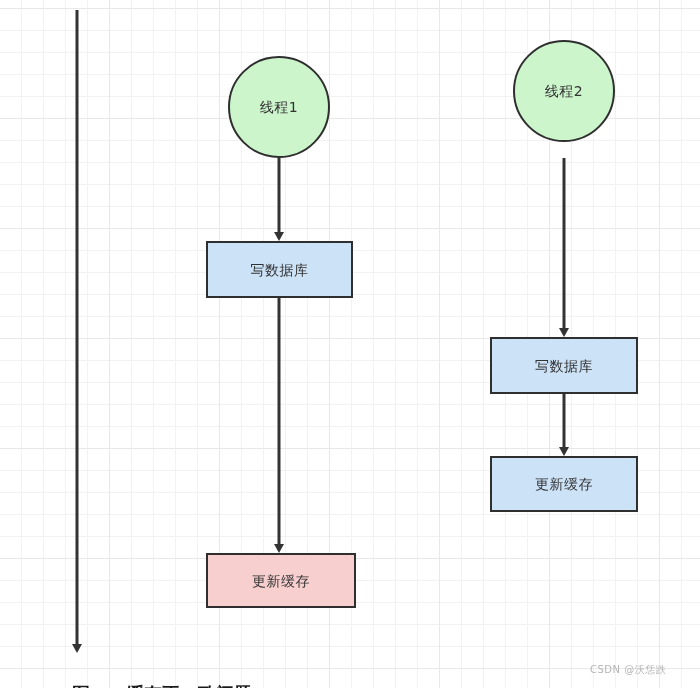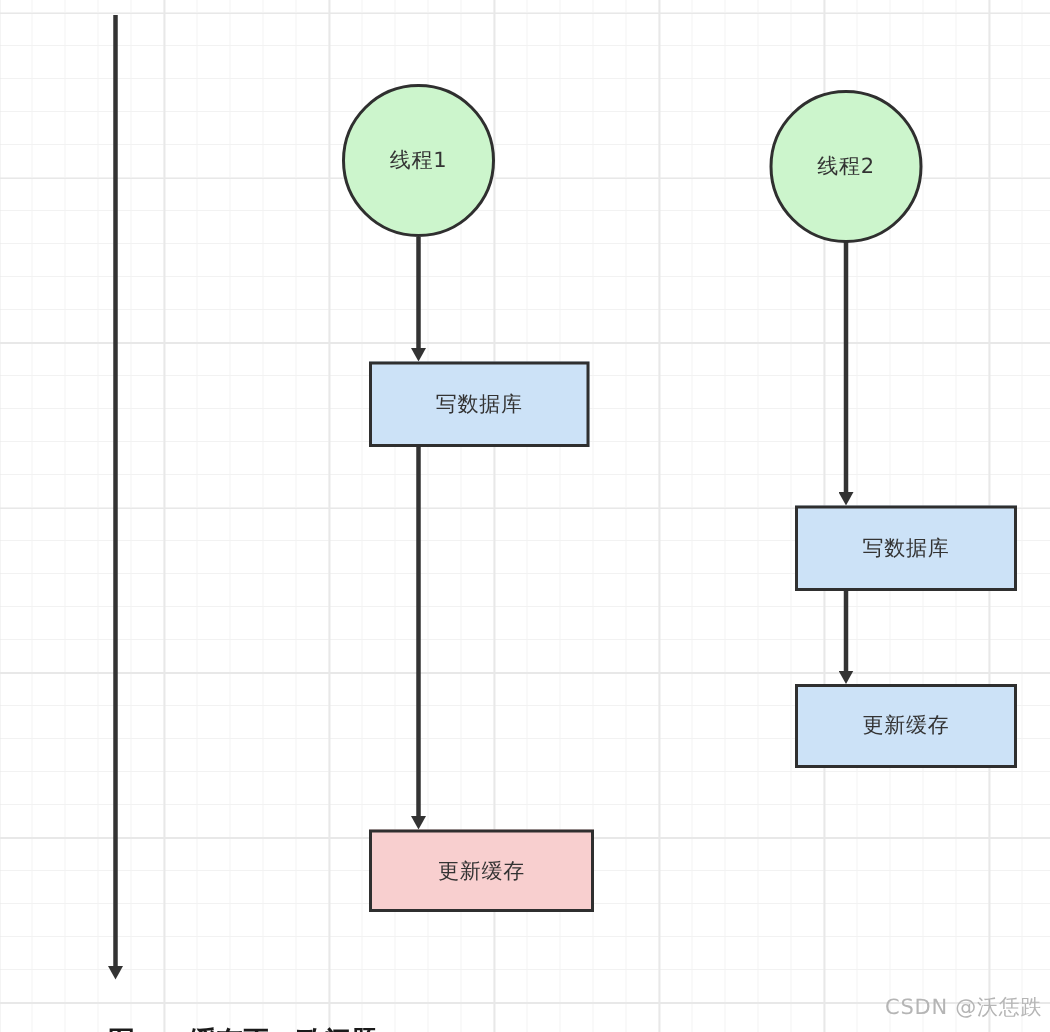--- a/index.html
+++ b/index.html
@@ -43,41 +43,40 @@
     line-height: 1;
     letter-spacing: 0.5px;
     white-space: nowrap;
   }
   .circle-node {
     border-radius: 50%;
     border: 2px solid #2f2f2f;
   }
   .box-node {
     border: 2px solid #2f2f2f;
-    margin-left: 40px;
   }
   .axis-label {
     position: absolute;
     font-size: 19px;
     font-weight: bold;
     color: #1a1a1a;
     letter-spacing: 1px;
     white-space: nowrap;
   }
   svg.overlay {
     position: absolute;
     left: 0;
     top: 0;
     width: 700px;
     height: 688px;
     pointer-events: none;
   }
   .watermark {
     position: absolute;
-    font-size: 14px;
+    font-size: 10px;
     color: #b5b5b5;
     white-space: nowrap;
     letter-spacing: 0.5px;
   }
   .cut-text {
     position: absolute;
     font-size: 18px;
     font-weight: bold;
     color: #1a1a1a;
     white-space: nowrap;
@@ -108,21 +107,21 @@
     <line x1="564" y1="394" x2="564" y2="448" stroke="#333333" stroke-width="3" marker-end="url(#arrowhead)"></line>
   </svg>
 
 
   <div class="node circle-node" style="left:228px; top:56px; width:102px; height:102px; background:#ccf5cc;">线程1</div>
 
   <div class="node box-node" style="left:206px; top:241px; width:147px; height:57px; background:#cce2f7;">写数据库</div>
 
   <div class="node box-node" style="left:206px; top:553px; width:150px; height:55px; background:#f8cfcf;">更新缓存</div>
 
-  <div class="node circle-node" style="left:513px; top:60px; width:102px; height:102px; background:#ccf5cc;">线程2</div>
+  <div class="node circle-node" style="left:513px; top:40px; width:102px; height:102px; background:#ccf5cc;">线程2</div>
 
   <div class="node box-node" style="left:490px; top:337px; width:148px; height:57px; background:#cce2f7;">写数据库</div>
 
   <div class="node box-node" style="left:490px; top:456px; width:148px; height:56px; background:#cce2f7;">更新缓存</div>
 
   <div class="cut-text" style="left:72px; top:682px;">图一：缓存不一致问题</div>
 
   <div class="watermark" style="left:590px; top:663px;">CSDN @沃恁跌</div>
 
 </div>

